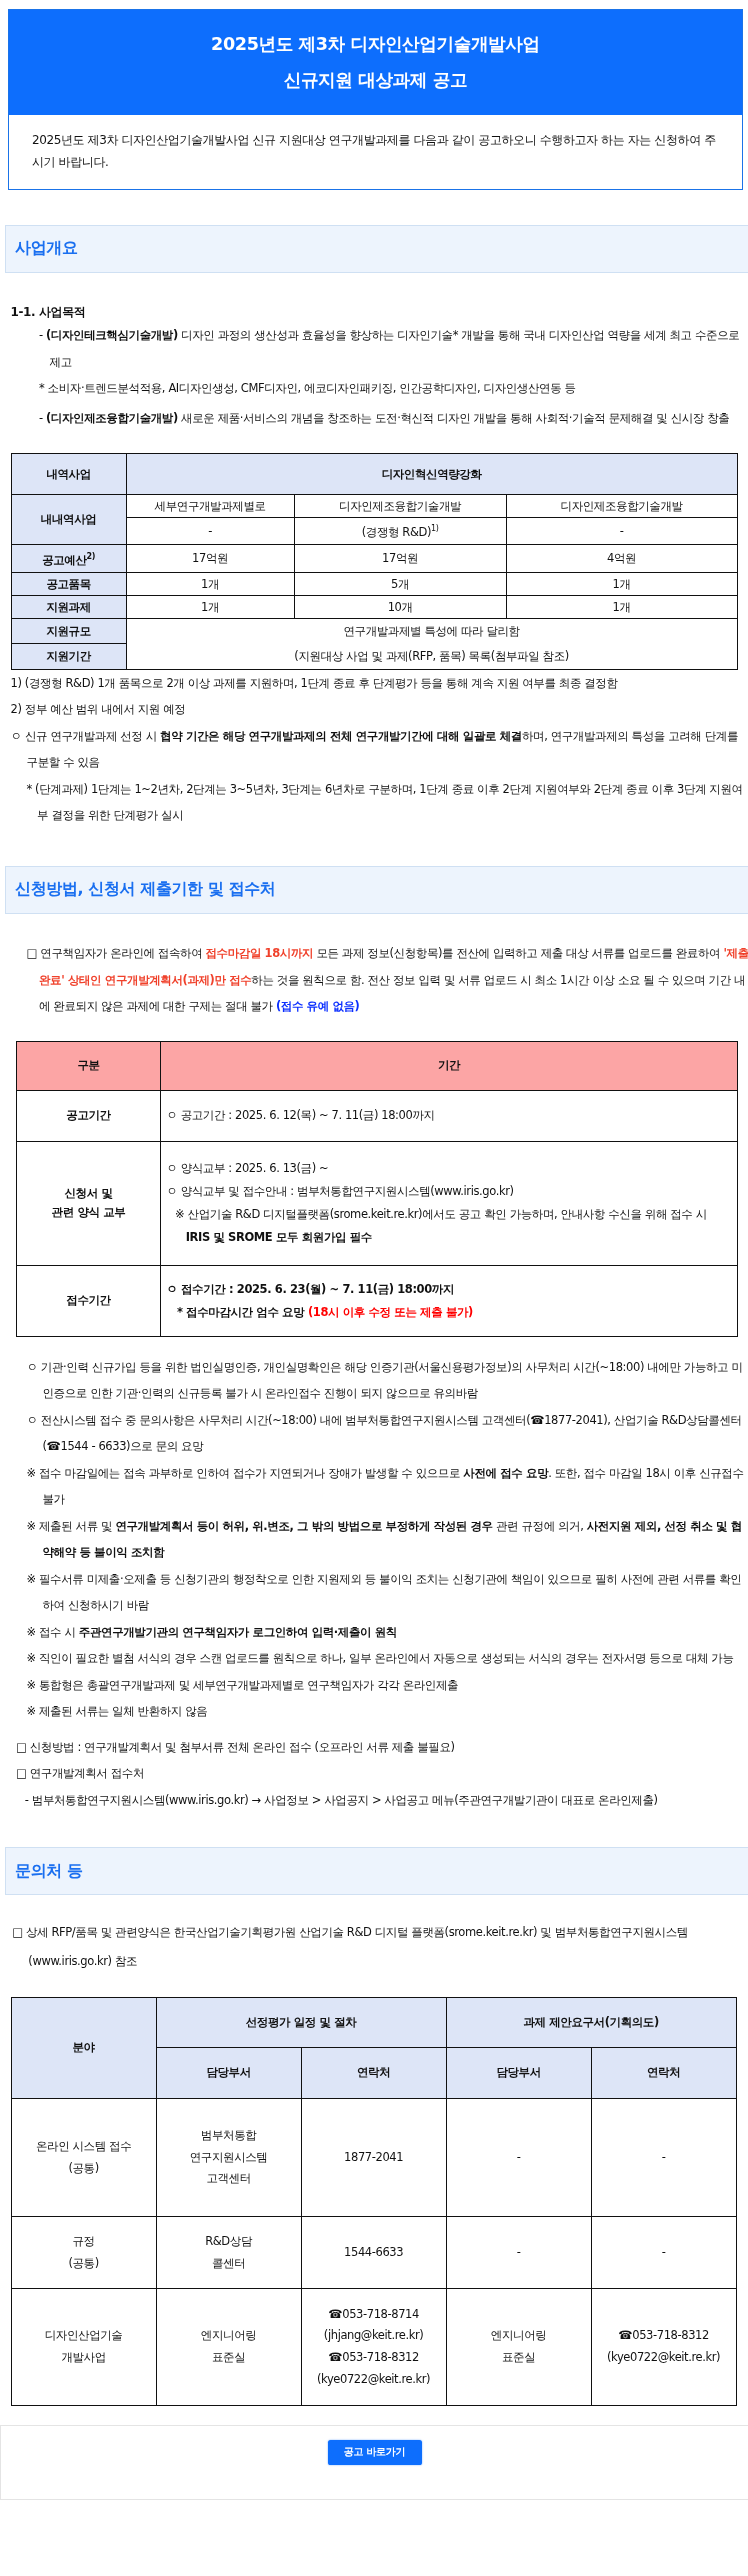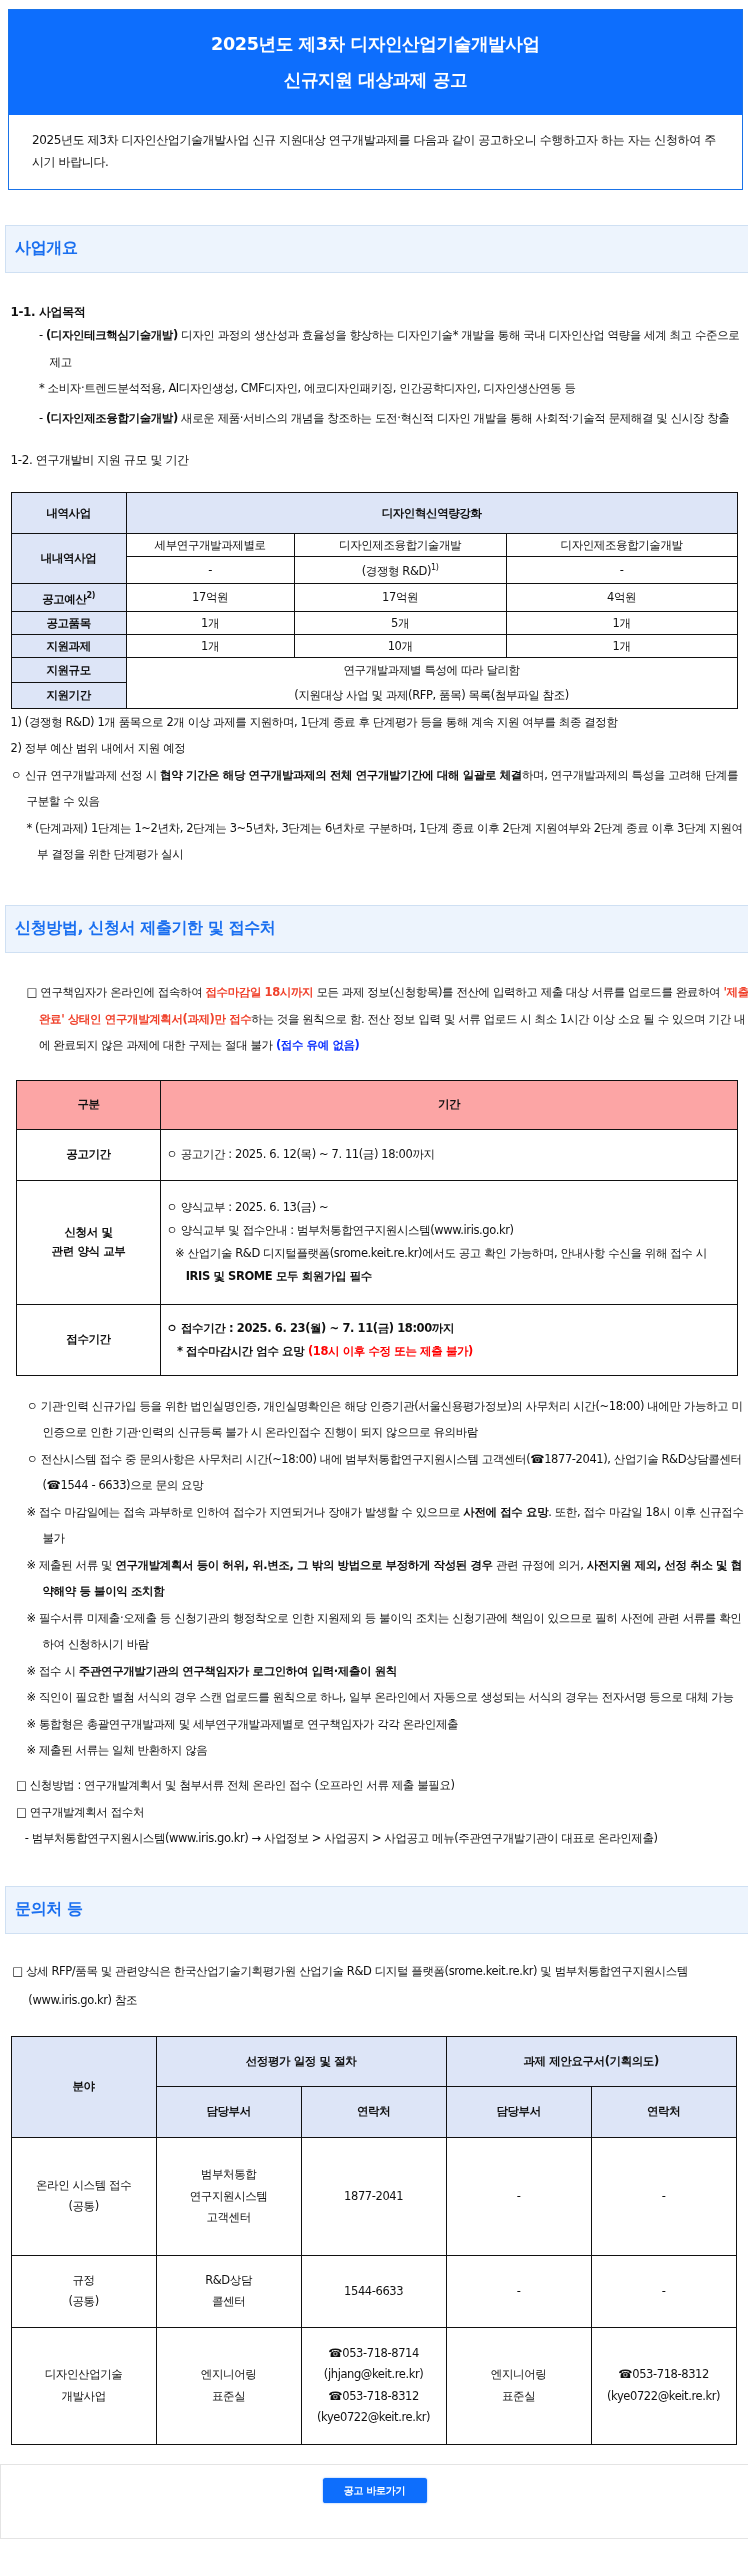--- a/index.html
+++ b/index.html
@@ -135,21 +135,21 @@
   .footer-box {
     margin-top: 19.4px;
     border: 0.9px solid #e4e4e4;
     border-bottom: 1.8px solid #e4e4e4;
     height: 75px;
     display: flex;
     justify-content: center;
     padding-top: 13.2px;
   }
   .cta {
-    width: 104px;
+    width: 94px;
     height: 25px;
     background: #0d6efd;
     color: #fff;
     border-radius: 2.6px;
     box-shadow: 0 0 1.8px rgba(13,110,253,0.6);
     font-size: 10px;
     font-weight: bold;
     display: flex;
     align-items: center;
     justify-content: center;
@@ -179,21 +179,20 @@
       <b>(디자인테크핵심기술개발)</b><span> 디자인 과정의 생산성과 효율성을 향상하는 디자인기술* 개발을 통해 국내 디자인산업 역량을 세계 최고 수준으로 제고</span>
     </div>
     <div class="para" style="padding-left:39px; text-indent:-10.6px;">
       <span>*</span><span> 소비자·트렌드분석적용, AI디자인생성, CMF디자인, 에코디자인패키징, 인간공학디자인, 디자인생산연동 등</span>
     </div>
     <div class="para" style="padding-left:39px; text-indent:-10.6px; margin-top:3.5px;">
       <span>-</span>
       <b>(디자인제조융합기술개발)</b><span> 새로운 제품·서비스의 개념을 창조하는 도전·혁신적 디자인 개발을 통해 사회적·기술적 문제해결 및 신시장 창출</span>
     </div>
 
-    <div class="h3 plain">1-2. 연구개발비 지원 규모 및 기간</div>
 
     <table class="t1">
       <tbody>
           <tr class="r-top">
         <th class="hd col0">내역사업</th>
         <th class="hd" colspan="3">디자인혁신역량강화</th>
       </tr>
       <tr class="r-sub1">
         <th class="hd col0" rowspan="2">내내역사업</th>
         <td style="width:168px;">세부연구개발과제별로</td>

